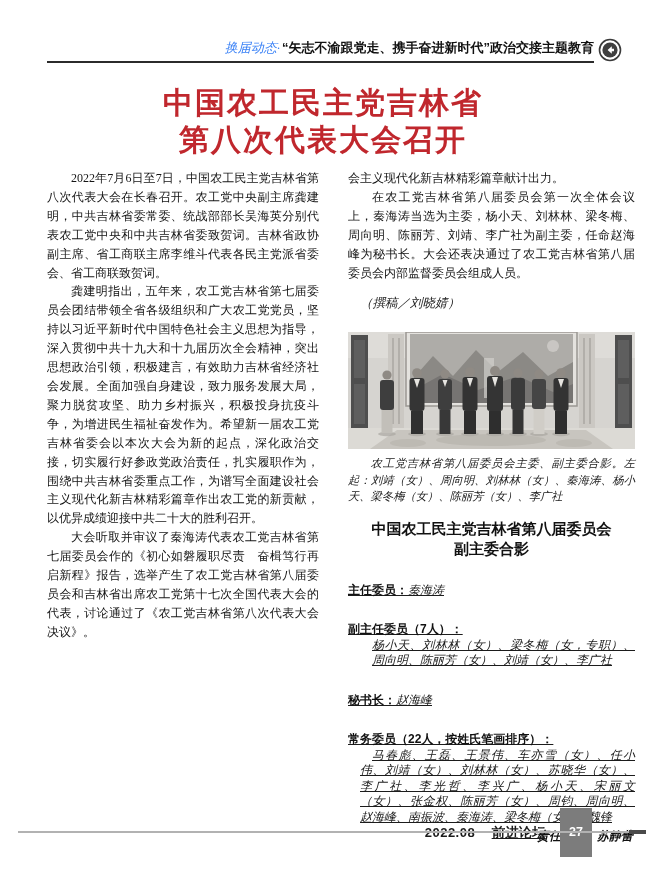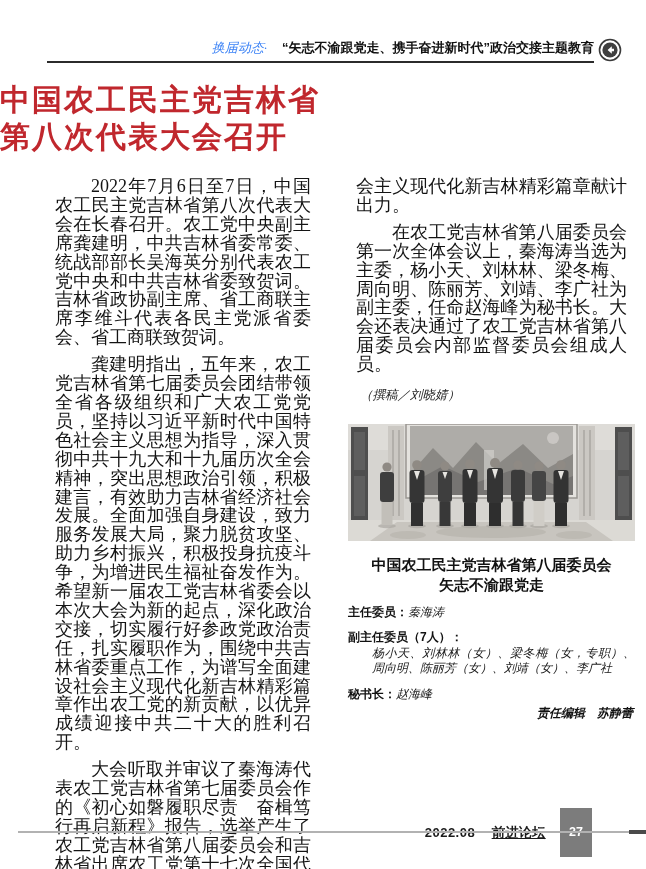--- a/index.html
+++ b/index.html
@@ -4,46 +4,46 @@
 <style>
   html,body{margin:0;padding:0;background:#ffffff;}
   .page{position:relative;width:646px;height:869px;background:#fff;overflow:hidden;
         font-family:"Liberation Serif","DejaVu Serif",serif;color:#1c1c1c;}
 
   
   .header-text{position:absolute;top:39px;left:47px;width:547px;text-align:right;
     font-size:13px;line-height:18px;white-space:nowrap;}
   .header-kaiti{font-family:"Liberation Serif","DejaVu Serif",serif;font-style:italic;color:#3b82f6;}
   .header-bold{font-family:"Liberation Sans","DejaVu Sans",sans-serif;font-weight:bold;color:#111;
-    margin-left:15px;}
+    margin-left:2px;}
   .header-rule{position:absolute;top:61px;left:47px;width:547px;height:2px;background:#2b2b2b;}
   .logo{position:absolute;top:38px;left:598px;width:24px;height:24px;}
 
   
-  .title{position:absolute;top:84px;left:0;width:100%;
-    font-family:Liberation Mono, monospace;font-weight:bold;
+  .title{position:absolute;top:84px;left:0;width:100%;text-align:center;
+    font-family:Liberation Serif, serif;font-weight:bold;
     font-size:30px;line-height:37px;color:#c0272d;letter-spacing:2px;}
 
   
   .col-left{position:absolute;left:47px;top:169px;width:272px;}
   .col-right{position:absolute;left:348px;top:169px;width:287px;}
-  .body-p{margin:8px;text-indent:2em;text-align:justify;font-size:18px;line-height:18.9px;color:#141414;}
+  .body-p{margin:0;text-indent:2em;text-align:justify;font-size:12px;line-height:18.9px;color:#141414;}
   .byline{margin:12px;text-indent:0;font-size:12.5px;line-height:18.9px;font-style:italic;color:#222;}
 
   
   .photo{display:block;margin-top:19px;width:287px;height:117px;}
   .caption{margin:6px 0 0 0;text-indent:2em;text-align:justify;
     font-size:11.3px;line-height:16.5px;font-style:italic;color:#222;}
 
   
   .roster-heading{margin-top:14px;text-align:center;
     font-family:"Liberation Sans","DejaVu Sans",sans-serif;font-weight:bold;
     font-size:15px;line-height:20px;color:#111;}
   .roster{font-size:12px;line-height:15.5px;}
-  .roster-block{margin-top:10px;}
+  .roster-block{margin-top:24px;text-decoration:underline;}
   .roster-label{font-family:"Liberation Sans","DejaVu Sans",sans-serif;font-weight:bold;color:#111;}
   .roster-names{font-style:italic;color:#1a1a1a;text-align:justify;}
   .names-indent2{padding-left:2em;}
   .names-hang{padding-left:1em;text-indent:1em;}
   .editor-line{margin-top:4px;text-align:right;font-weight:bold;font-style:italic;
     font-size:12px;color:#111;padding-right:2px;}
 
   
   .footer-text{position:absolute;top:808px;left:333px;width:259px;text-align:right;
     font-family:"Liberation Sans","DejaVu Sans",sans-serif;white-space:nowrap;}
@@ -158,36 +158,41 @@
         <rect x="185.5" y="77" width="11" height="25" fill="#d0cdc7"></rect>
 
         <ellipse cx="213" cy="102" rx="9" ry="2.2" fill="#aaa7a1" opacity="0.7"></ellipse>
         <circle cx="213" cy="41" r="4.8" fill="#8f8a84"></circle>
         <rect x="205.5" y="46" width="15" height="33" rx="3" fill="#333333"></rect>
         <polygon points="213,47 210,47 213,56 216,47" fill="#e6e4e0"></polygon>
         <rect x="207" y="79" width="12" height="23" fill="#2e2e2e"></rect>
       </g>
     </svg>
 
+    <p class="caption">农工党吉林省第八届委员会主委、副主委合影。左起：刘靖（女）、周向明、刘林林（女）、秦海涛、杨小天、梁冬梅（女）、陈丽芳（女）、李广社</p>
 
     <div class="roster-heading">
       <div>中国农工民主党吉林省第八届委员会</div>
-      <div>矢志不渝跟党走</div>
+      <div>副主委合影</div>
     </div>
 
     <div class="roster">
       <div class="roster-block">
         <span class="roster-label">主任委员：</span><span class="roster-names">秦海涛</span>
       </div>
       <div class="roster-block">
         <div class="roster-label">副主任委员（7人）：</div>
         <div class="roster-names names-indent2">杨小天、刘林林（女）、梁冬梅（女，专职）、周向明、陈丽芳（女）、刘靖（女）、李广社</div>
       </div>
       <div class="roster-block">
         <span class="roster-label">秘书长：</span><span class="roster-names">赵海峰</span>
+      </div>
+      <div class="roster-block">
+        <div class="roster-label">常务委员（22人，按姓氏笔画排序）：</div>
+        <div class="roster-names names-hang">马春彪、王磊、王景伟、车亦雪（女）、任小伟、刘靖（女）、刘林林（女）、苏晓华（女）、李广社、李光哲、李兴广、杨小天、宋丽文（女）、张金权、陈丽芳（女）、周钧、周向明、赵海峰、南振波、秦海涛、梁冬梅（女）、魏锋</div>
       </div>
       <div class="editor-line">责任编辑　苏静蕾</div>
     </div>
   </div>
 
   <div class="footer-text">
     <span class="footer-issue">2022.08</span>
     <span class="footer-journal">前进论坛</span>
     <span class="page-badge">27</span>
   </div>

